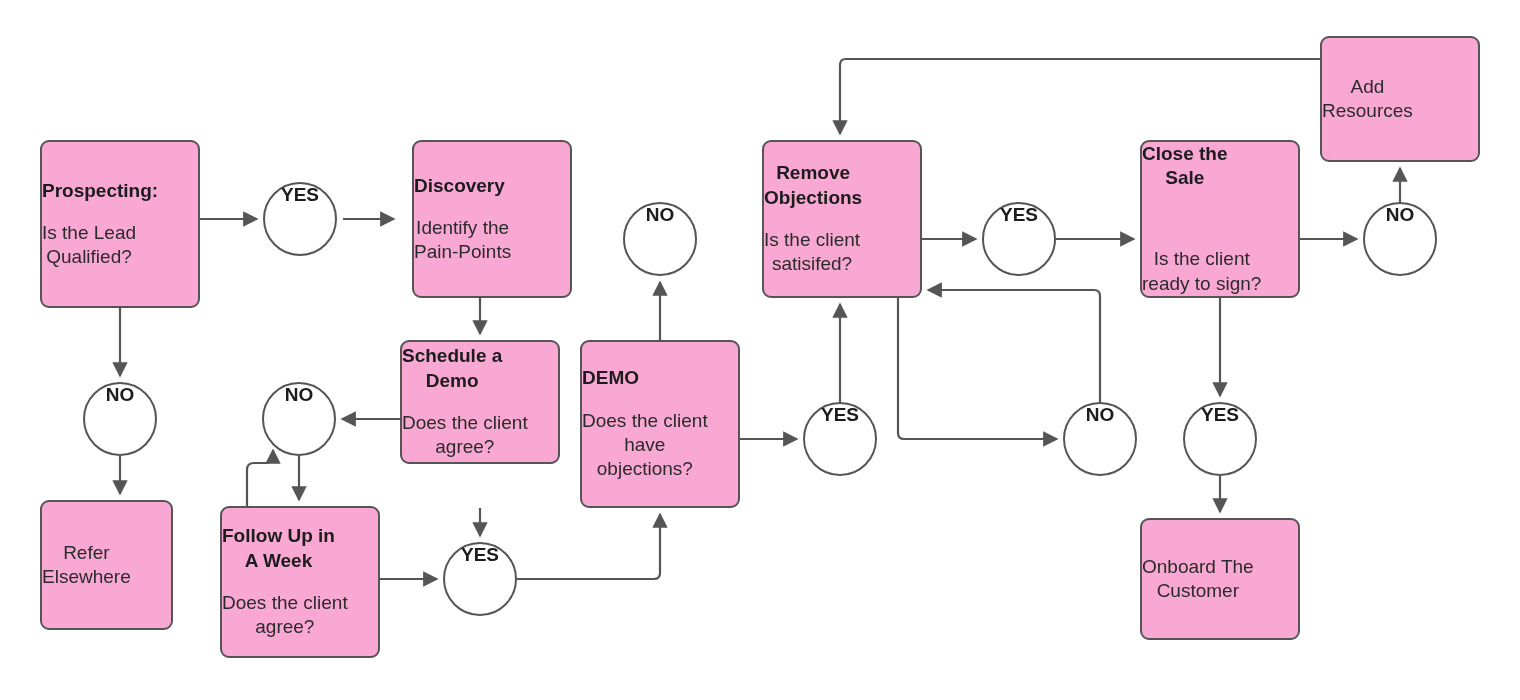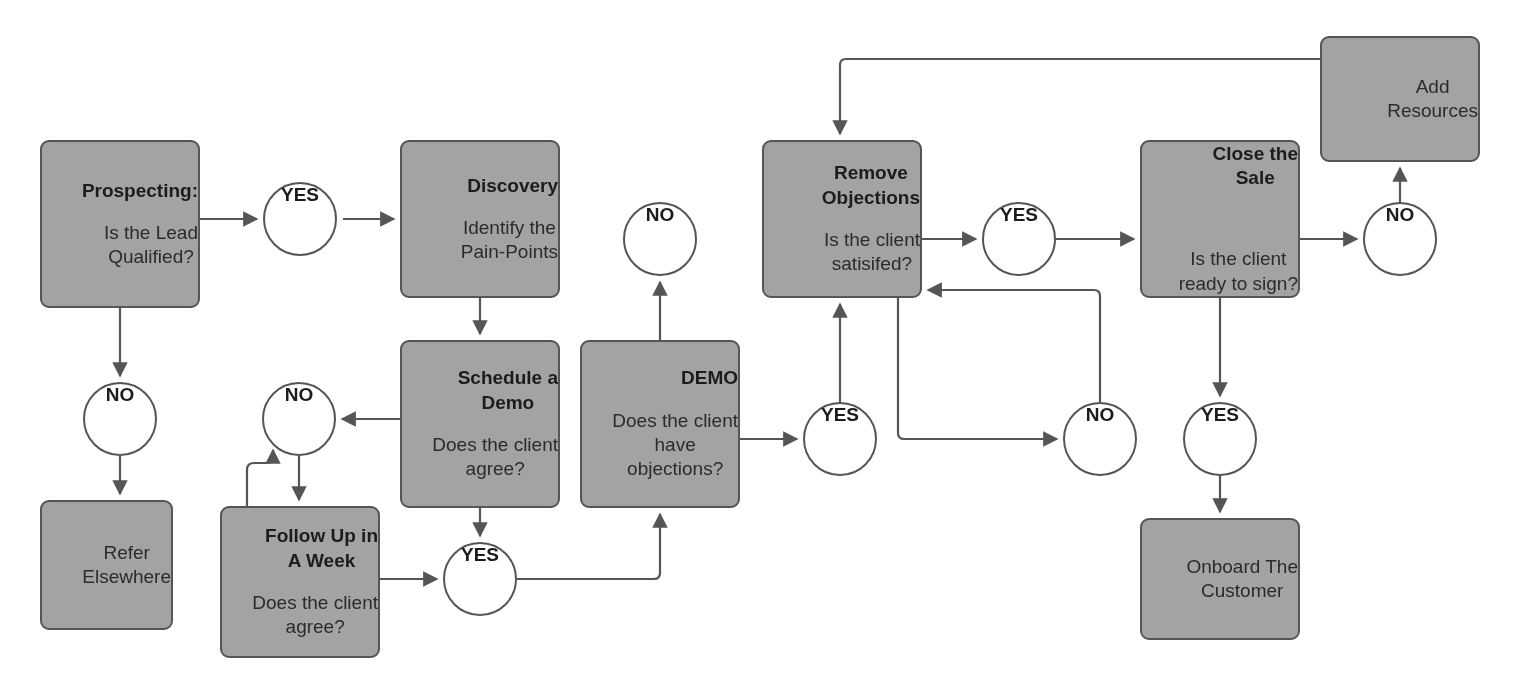--- a/index.html
+++ b/index.html
@@ -22,26 +22,26 @@
   #edges {
     position: absolute;
     left: 0; top: 0;
     width: 1520px;
     height: 700px;
     pointer-events: none;
   }
   .node {
     position: absolute;
     box-sizing: border-box;
-    background: #a3a3a3;
+    background: #f9a8d4;
     border: 2.5px solid #555555;
     border-radius: 9px;
     display: flex;
     flex-direction: column;
-    align-items: flex-end;
+    align-items: flex-start;
     justify-content: center;
     color: #222222;
     text-align: center;
     line-height: 1.28;
   }
   .node .title {
     font-weight: bold;
     font-size: 19px;
     color: #1c1c1c;
   }
@@ -116,26 +116,26 @@
         <div class="sub">Is the Lead<br>Qualified?</div>
       </div>
       <div class="node plain" style="left: 40px; top: 500px; width: 133px; height: 130px;">
         <div class="sub">Refer<br>Elsewhere</div>
       </div>
       <div class="node" style="left: 220px; top: 506px; width: 160px; height: 152px;">
         <div class="title">Follow Up in<br>A Week</div>
         <div class="gap"></div>
         <div class="sub">Does the client<br>agree?</div>
       </div>
-      <div class="node" style="left: 400px; top: 140px; width: 160px; height: 158px;">
+      <div class="node" style="left: 412px; top: 140px; width: 160px; height: 158px;">
         <div class="title">Discovery</div>
         <div class="gap"></div>
         <div class="sub">Identify the<br>Pain-Points</div>
       </div>
-      <div class="node" style="left: 400px; top: 340px; width: 160px; height: 168px; padding-left: 23px;">
+      <div class="node" style="left: 400px; top: 340px; width: 160px; height: 124px;">
         <div class="title">Schedule a<br>Demo</div>
         <div class="gap"></div>
         <div class="sub">Does the client<br>agree?</div>
       </div>
       <div class="node" style="left: 580px; top: 340px; width: 160px; height: 168px;">
         <div class="title">DEMO</div>
         <div class="gap"></div>
         <div class="sub">Does the client<br>have<br>objections?</div>
       </div>
       <div class="node" style="left: 762px; top: 140px; width: 160px; height: 158px;">

